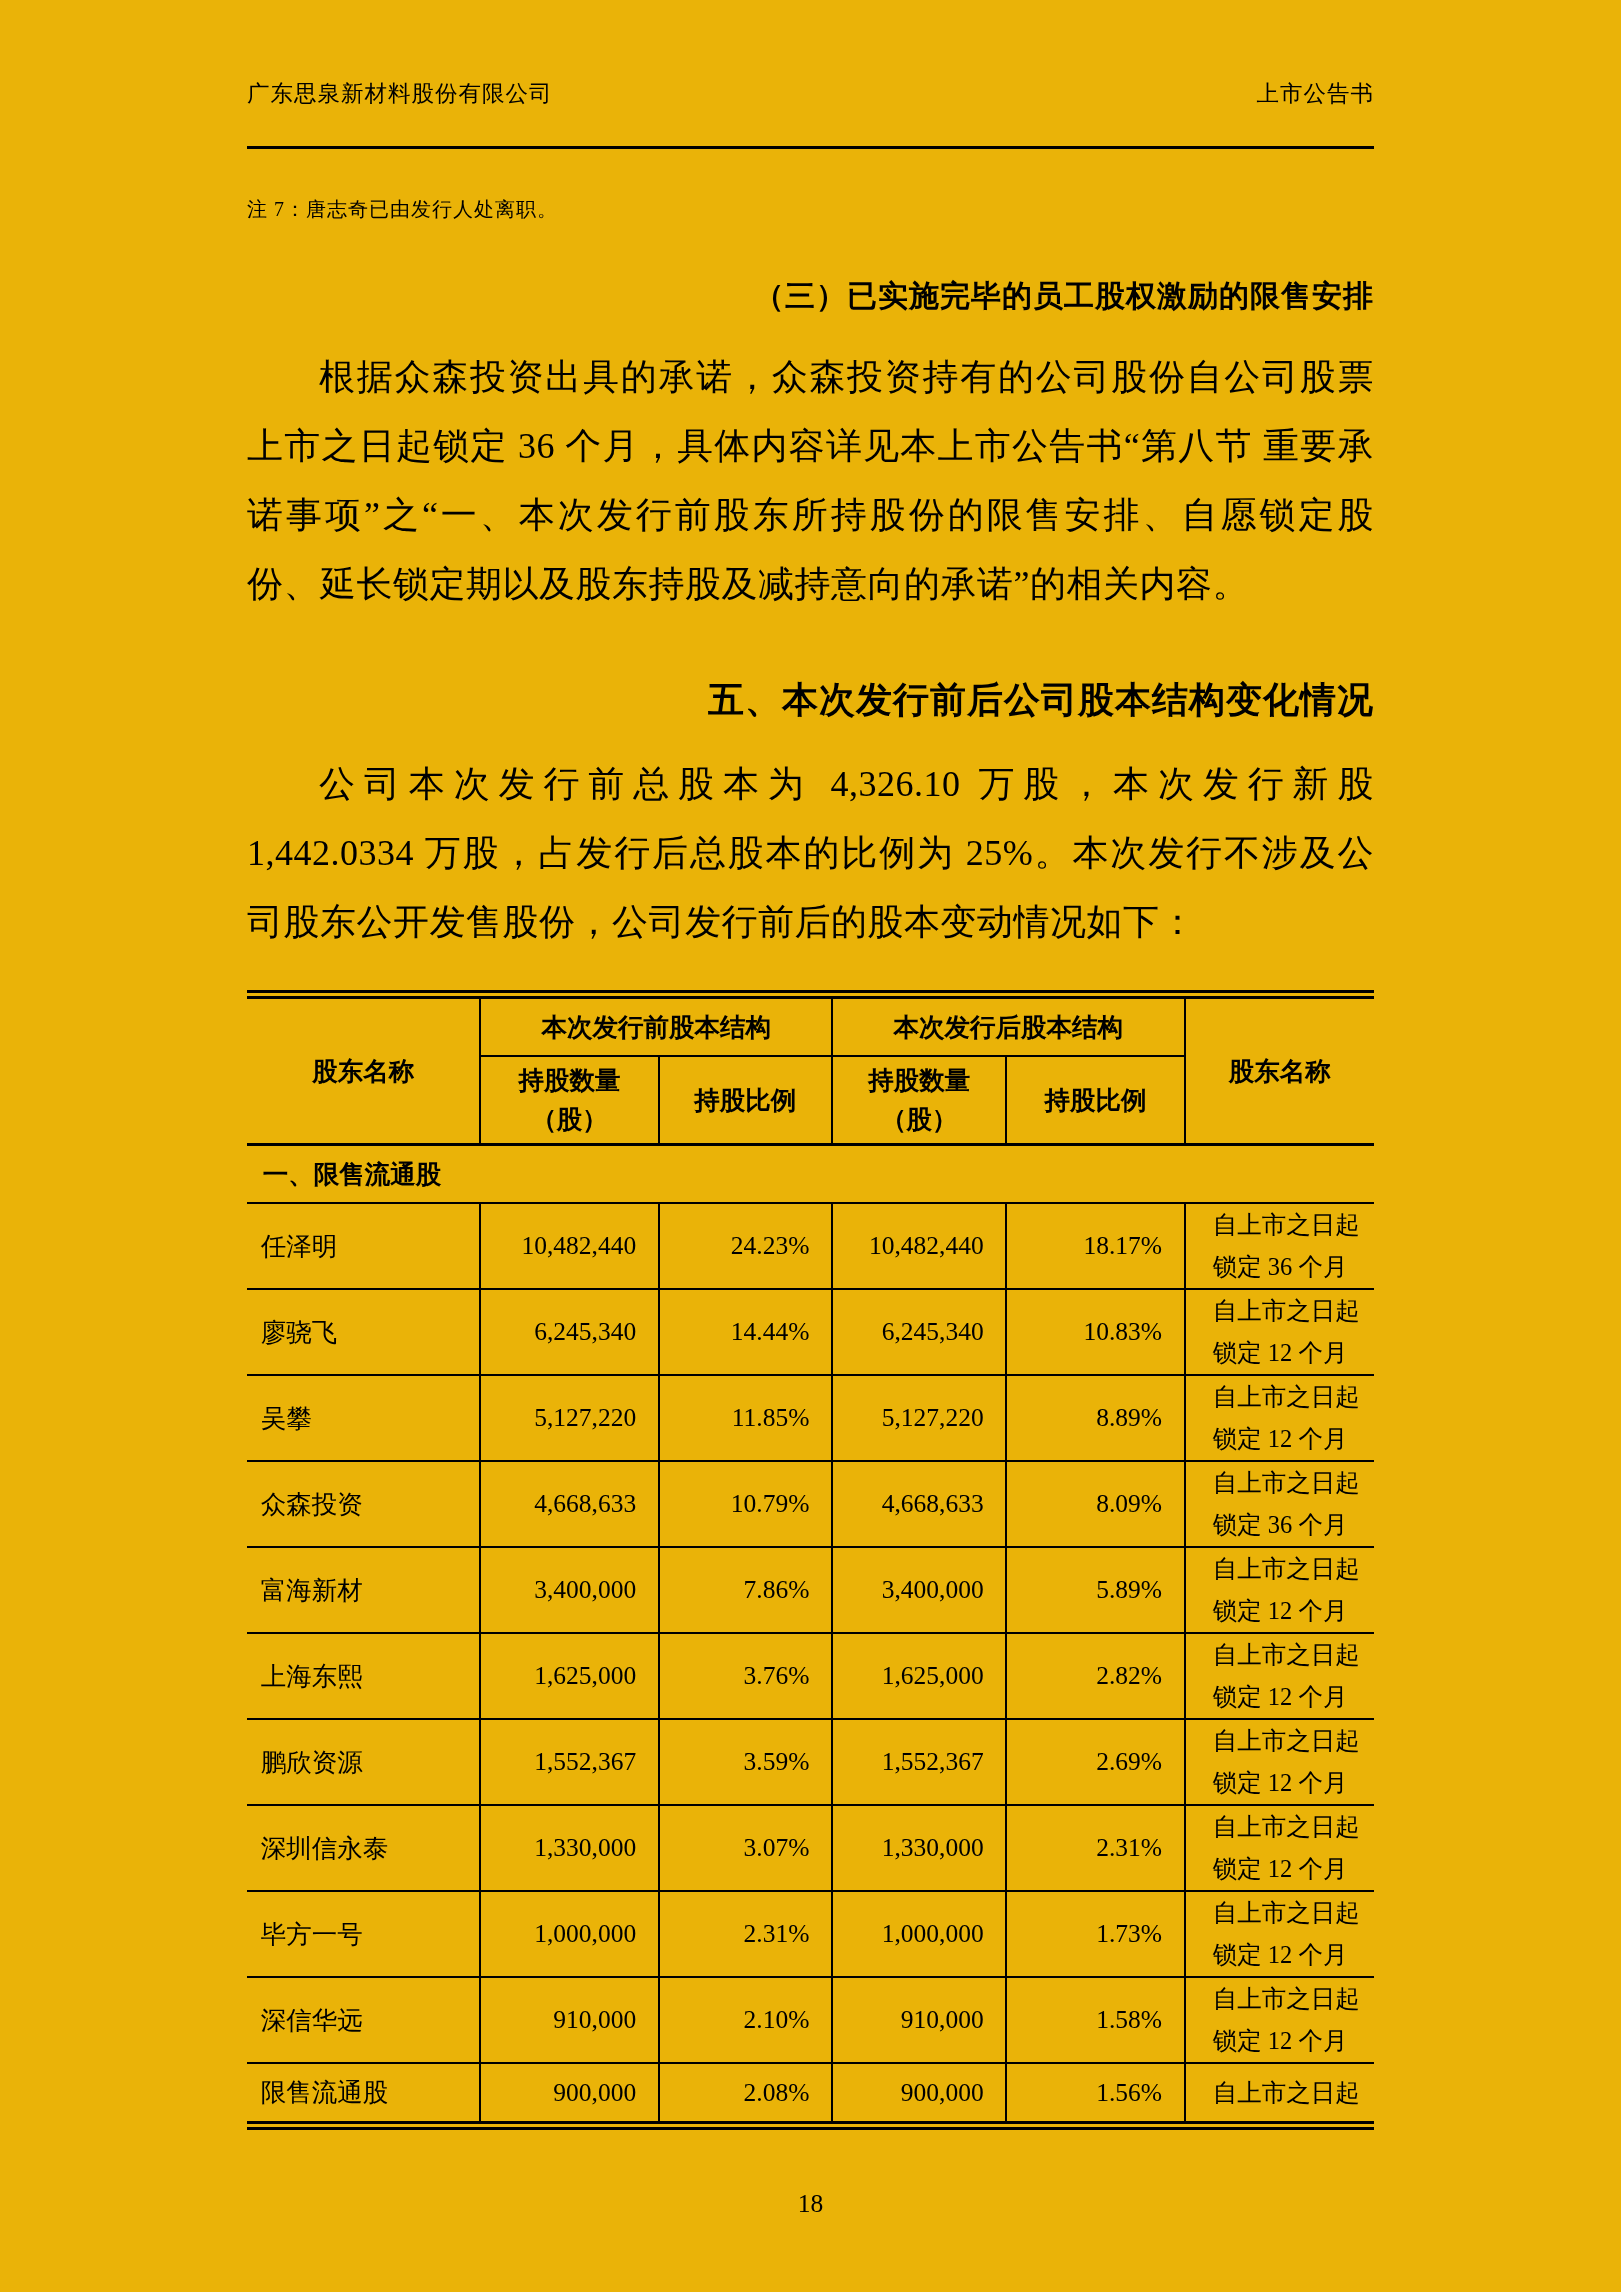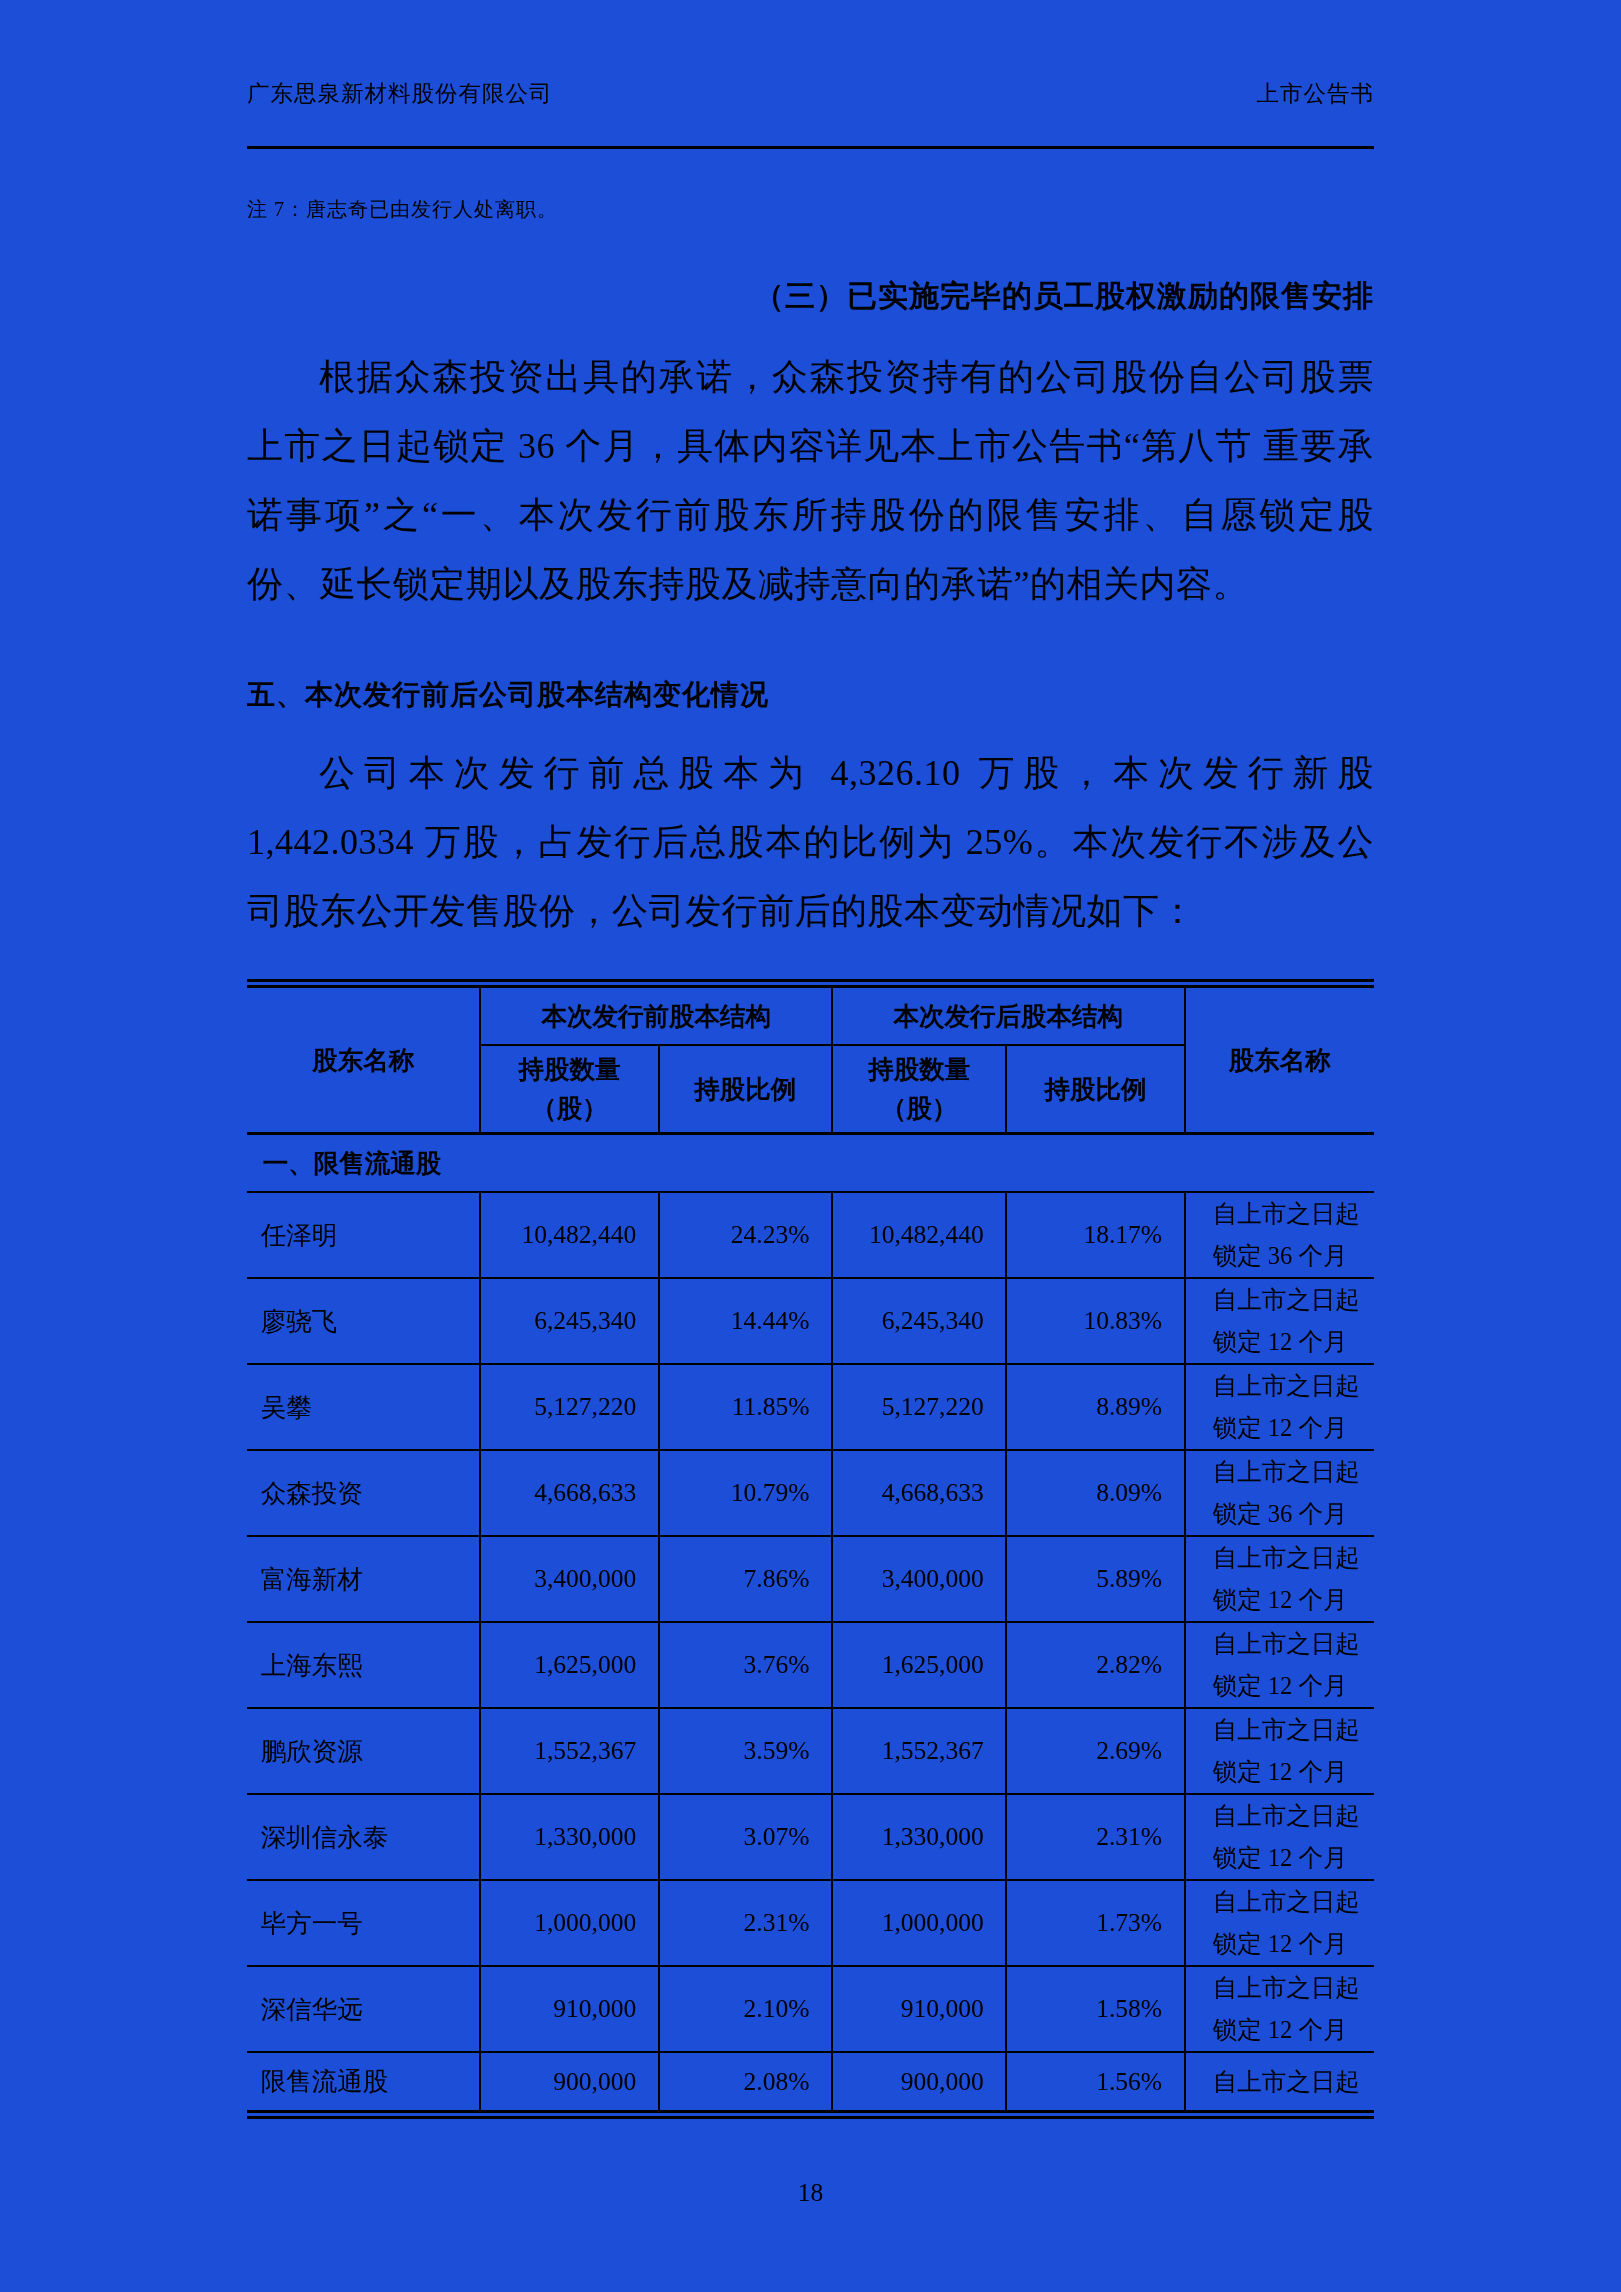--- a/index.html
+++ b/index.html
@@ -1,20 +1,20 @@
 <!DOCTYPE html>
 <html><head>
 <meta charset="utf-8">
 <style>
   html,body { margin:0; padding:0; background:#ffffff; }
   .page {
     position:relative;
     width:1621px; height:2293px;
     margin:0 auto;
-    background:#1d4ed8;
+    background:#eab308;
     color:#000;
     box-sizing:border-box;
     padding:78px 247px 0 247px;
     font-family:"Liberation Serif","DejaVu Serif",serif;
     overflow:hidden;
   }
   .page-header {
     display:flex; justify-content:space-between; align-items:flex-end;
     font-size:22.5px; letter-spacing:1px;
     padding-bottom:37px;
@@ -35,25 +35,26 @@
   }
   .body-para {
     margin:25.5px 0 0 0;
     font-size:36px;
     line-height:69px;
     text-align:justify;
     text-indent:2em;
     letter-spacing:0.5px;
   }
   .h-main {
-    margin:57px 0 0 0;
-    font-size:28px;
+    margin:57px 0 0 8px;
+    font-size:36px;
     font-weight:bold;
     font-family:"Liberation Sans","DejaVu Sans",sans-serif;
     letter-spacing:1px;
+    text-align:right;
   }
   table.cap-table {
     margin-top:33px;
     width:1127px;
     table-layout:fixed;
     border-collapse:collapse;
     border-top:9.8px double #000;
     border-bottom:9.8px double #000;
     font-size:25.5px;
   }

